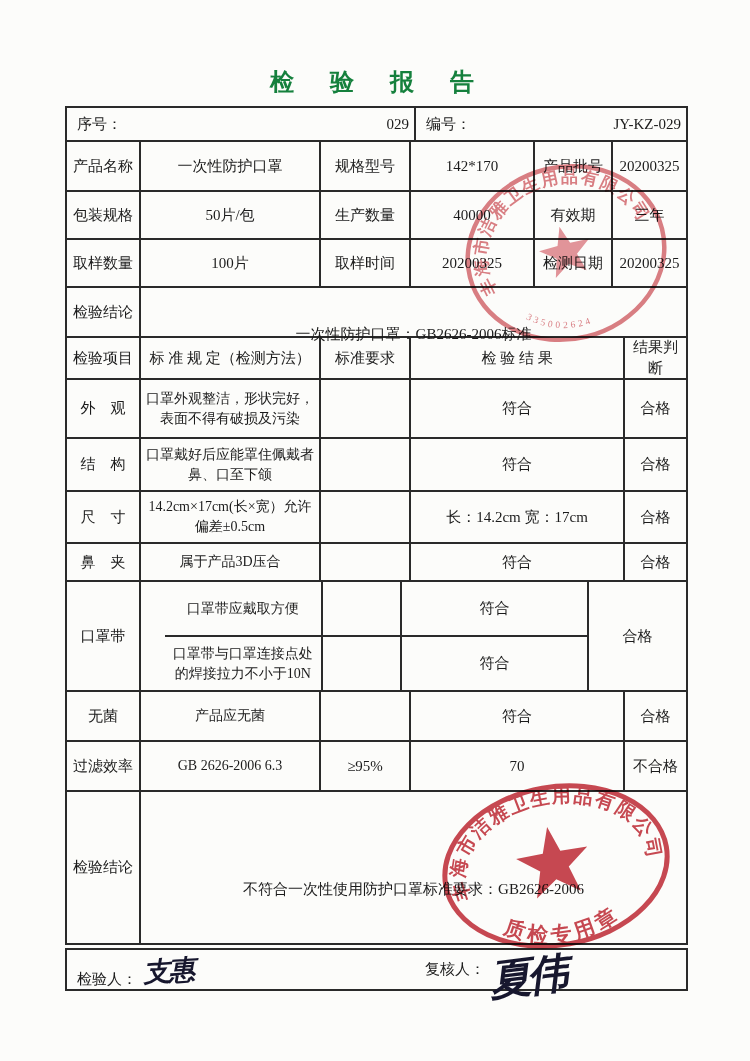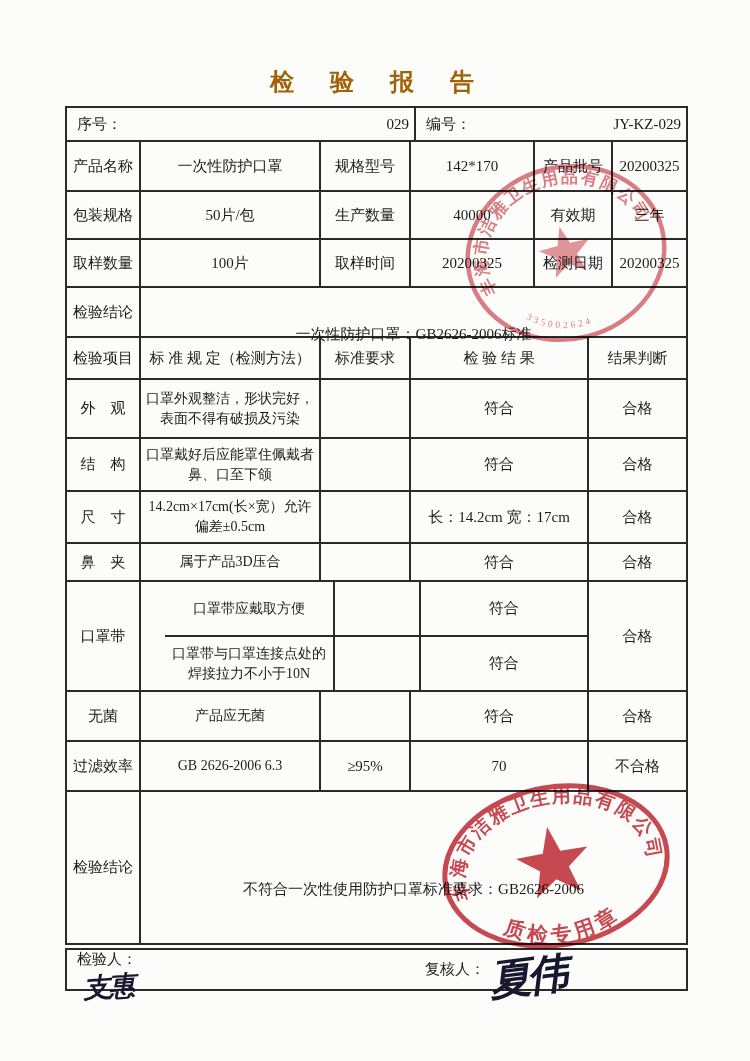--- a/index.html
+++ b/index.html
@@ -10,51 +10,50 @@
     margin:0 auto;
     background:#fcfcfa;
     font-family:"Liberation Serif","DejaVu Serif",serif;
     color:#1b1b1b;
     overflow:hidden;
   }
   .title {
     position:absolute; top:66px; left:0; width:100%;
     text-align:center;
     font-size:24px; font-weight:700; letter-spacing:6px;
-    color:#a16207;
+    color:#15803d;
   }
   .table {
     position:absolute; left:65px; top:106px; width:623px;
     border:2px solid #2a2a2a;
     background:transparent;
   }
   .row { display:flex; border-bottom:2px solid #2a2a2a; }
   .row:last-child { border-bottom:none; }
   .cell {
     border-right:2px solid #2a2a2a;
     display:flex; align-items:center; justify-content:center;
     text-align:center; font-size:15px; line-height:1.4;
     padding:2px 5px;
   }
   .cell.last { border-right:none; }
   .cell.left { justify-content:space-between; text-align:left; padding-left:10px; }
   .w74 { width:74px; } .w180 { width:180px; } .w90 { width:90px; }
   .w100 { width:124px; } .w78 { width:78px; } .w99 { width:99px; flex:1; }
-  .w178 { width:178px; } .w349 { width:349px; } .w270 { width:270px; flex:1; }
+  .w178 { width:214px; } .w349 { width:349px; } .w270 { width:270px; flex:1; }
   .w545 { width:545px; flex:1;margin-top:44px; }
   .std { font-size:14px; }
   .mid-stack { width:448px; display:flex; flex-direction:column;padding-left:24px; }
   .mid-row { display:flex; flex:1; }
   .mid-row.first { border-bottom:2px solid #2a2a2a; }
   .sig-box {
     position:absolute; left:65px; top:948px; width:623px; height:43px;
     border:2px solid #2a2a2a;
-    display:flex; align-items:flex-start; padding:0 10px;
+    display:flex; align-items:flex-end; padding:0 10px;
     font-size:15px;
-    flex-direction:column;
   }
   .sig-reviewer-group { position:absolute; left:358px; top:0; height:100%;
     display:flex; align-items:center; }
   .sig-ink {
     font-style:italic; font-weight:700; color:#17172e;
     display:inline-block;
   }
   .sig1 { font-size:27px; transform:rotate(-4deg); margin-left:6px; letter-spacing:-2px; }
   .sig2 { font-size:42px; transform:rotate(-7deg); margin-left:4px; margin-top:14px; letter-spacing:-4px; }
   .stamp { position:absolute; mix-blend-mode:multiply; pointer-events:none; }

